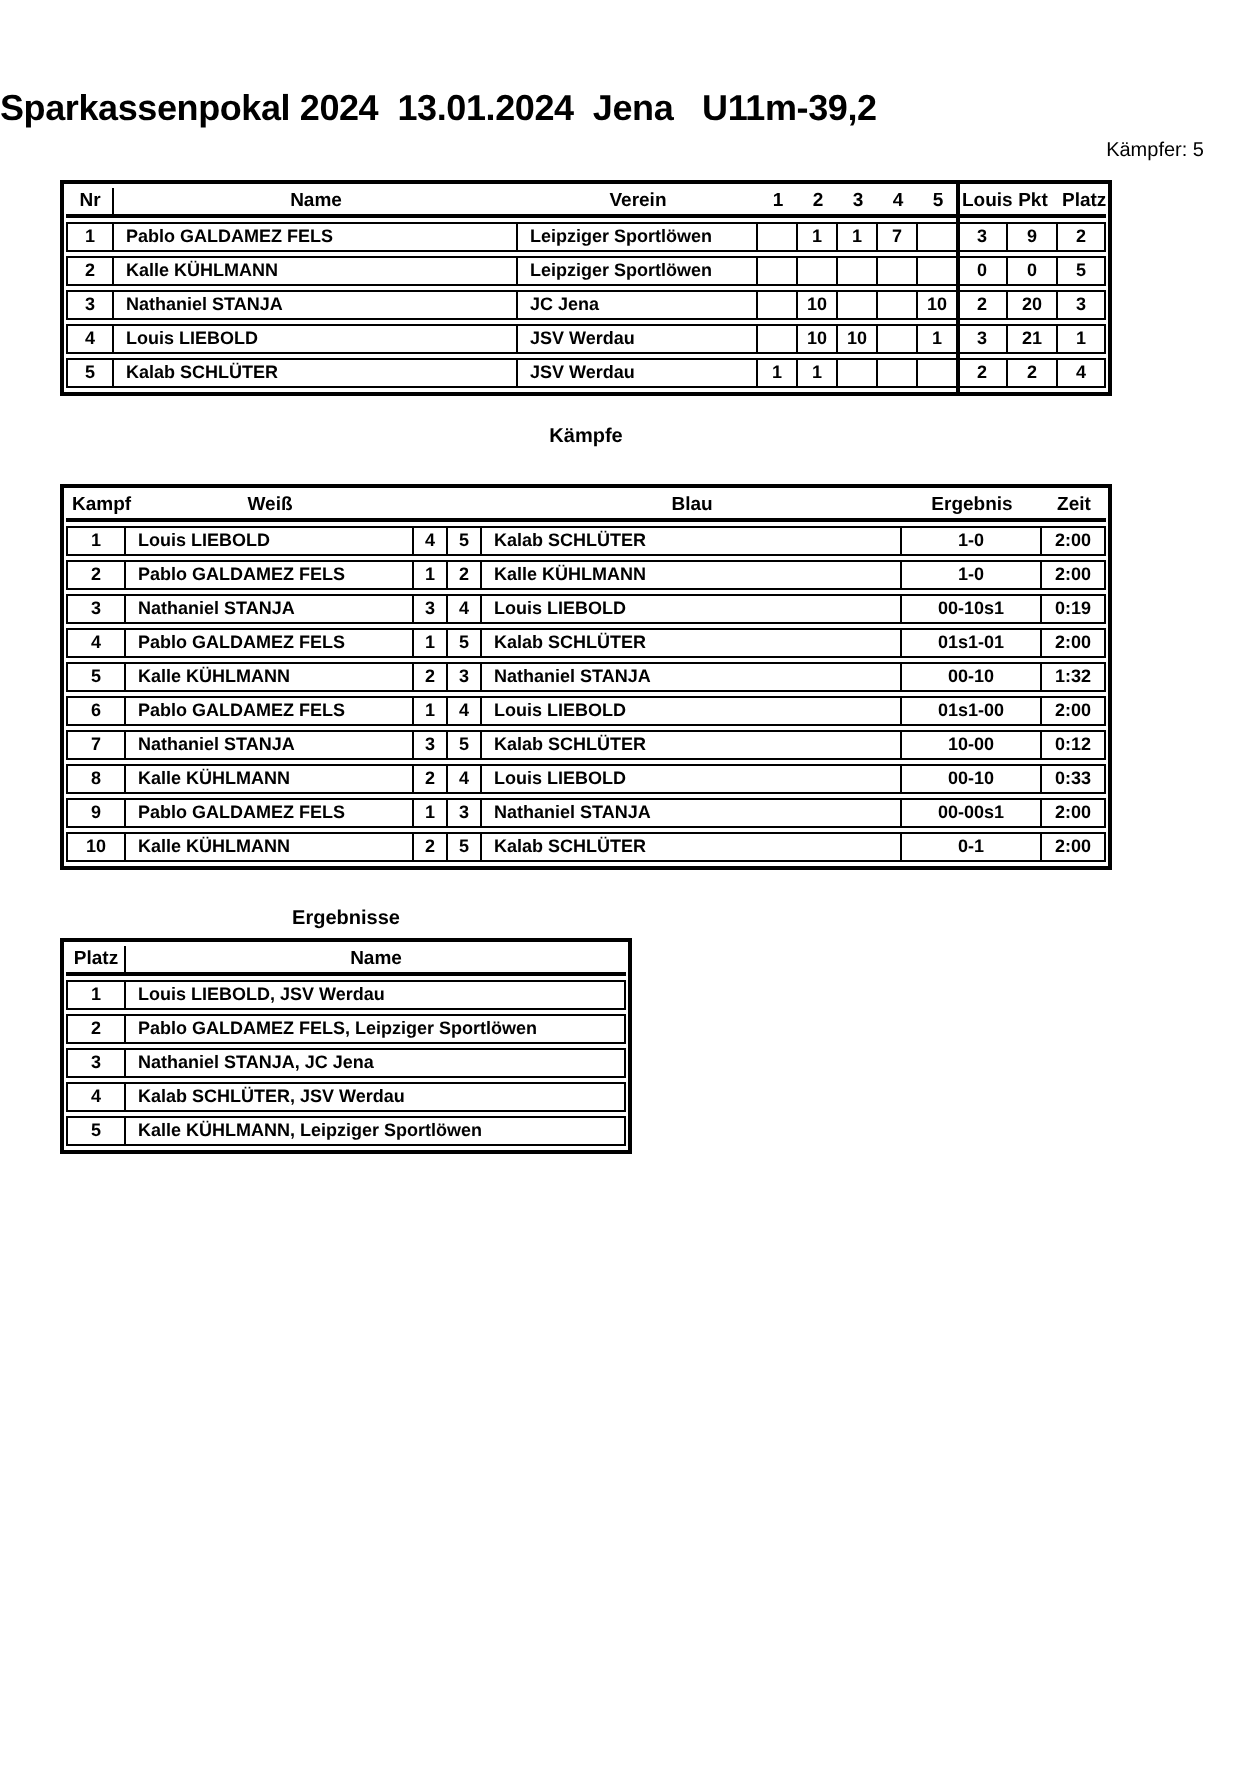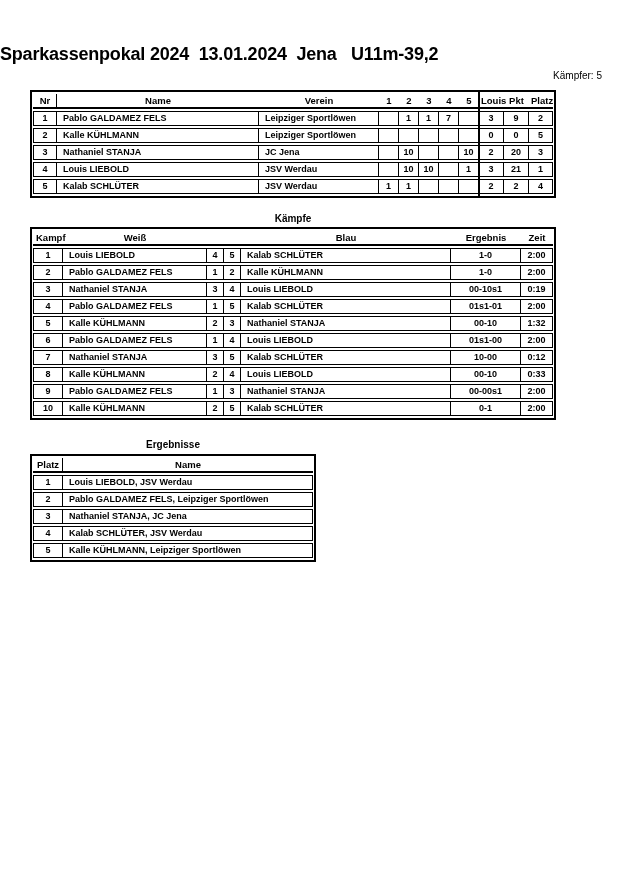--- a/index.html
+++ b/index.html
@@ -36,21 +36,21 @@
   .t3-title { width: 286px; margin-top: 19px; }
 
   .tbl-wrap {
     border: 2px solid #000;
     padding: 0 1px;
     margin-left: 30px;
     position: relative;
     background: #fff;
   }
   .t1 { width: 526px; margin-top: 9px; }
-  .t2 { width: 526px; margin-top: 3px; }
+  .t2 { width: 526px; margin-top: 18px; }
   .t3 { width: 286px; margin-top: 4px; }
 
   table {
     border-collapse: separate;
     border-spacing: 0 2px;
     table-layout: fixed;
     width: 100%;
   }
   th {
     border: none;

